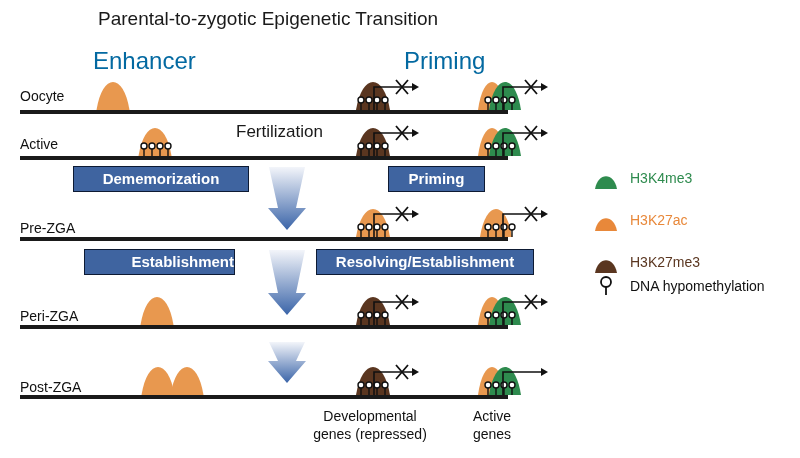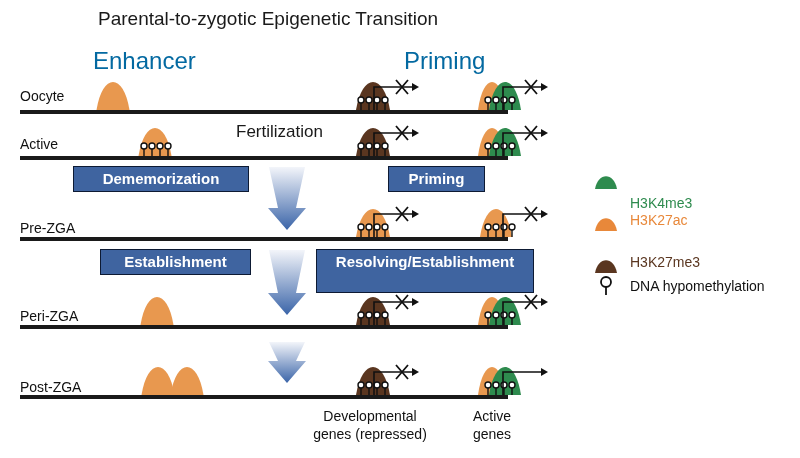--- a/index.html
+++ b/index.html
@@ -27,38 +27,38 @@
 <div class="abs row-label" style="left:20px;top:88px;">Oocyte</div>
 <div class="abs row-label" style="left:20px;top:136px;">Active</div>
 <div class="abs row-label" style="left:20px;top:220px;">Pre-ZGA</div>
 <div class="abs row-label" style="left:20px;top:308px;">Peri-ZGA</div>
 <div class="abs row-label" style="left:20px;top:379px;">Post-ZGA</div>
 
 <div class="abs fert" style="left:236px;top:122px;">Fertilization</div>
 
 <div class="abs stage-box" style="left:73px;top:166px;width:176px;height:26px;">Dememorization</div>
 <div class="abs stage-box" style="left:388px;top:166px;width:97px;height:26px;">Priming</div>
-<div class="abs stage-box" style="left:100px;top:249px;width:151px;height:26px;">Establishment</div>
-<div class="abs stage-box" style="left:316px;top:249px;width:218px;height:44px;">Resolving/Establishment</div>
+<div class="abs stage-box" style="left:84px;top:249px;width:151px;height:26px;text-align:right;">Establishment</div>
+<div class="abs stage-box" style="left:316px;top:249px;width:218px;height:26px;">Resolving/Establishment</div>
 
 <div class="abs caption" style="left:300px;top:407px;width:140px;">
   <div>Developmental</div>
   <div>genes (repressed)</div>
 </div>
 <div class="abs caption" style="left:462px;top:407px;width:60px;">
   <div>Active</div>
   <div>genes</div>
 </div>
 
 <div class="abs" style="left:594px;top:168px;">
   <div class="abs" style="left:0;top:0;">
     <svg width="24" height="20" style="position:absolute;left:0;top:2px">
       <path d="M1,19 C4,2 20,2 23,19 Z" fill="#2e8b4e"></path>
     </svg>
-    <span class="legend-label abs" style="left:36px;top:2px;color:#2e8b4e;margin-top:25px;">H3K4me3</span>
+    <span class="legend-label abs" style="left:36px;top:2px;color:#2e8b4e;">H3K4me3</span>
   </div>
   <div class="abs" style="left:0;top:42px;">
     <svg width="24" height="20" style="position:absolute;left:0;top:2px">
       <path d="M1,19 C4,2 20,2 23,19 Z" fill="#e8883a"></path>
     </svg>
     <span class="legend-label abs" style="left:36px;top:2px;color:#e8883a;">H3K27ac</span>
   </div>
   <div class="abs" style="left:0;top:84px;">
     <svg width="24" height="20" style="position:absolute;left:0;top:2px">
       <path d="M1,19 C4,2 20,2 23,19 Z" fill="#5a3620"></path>

